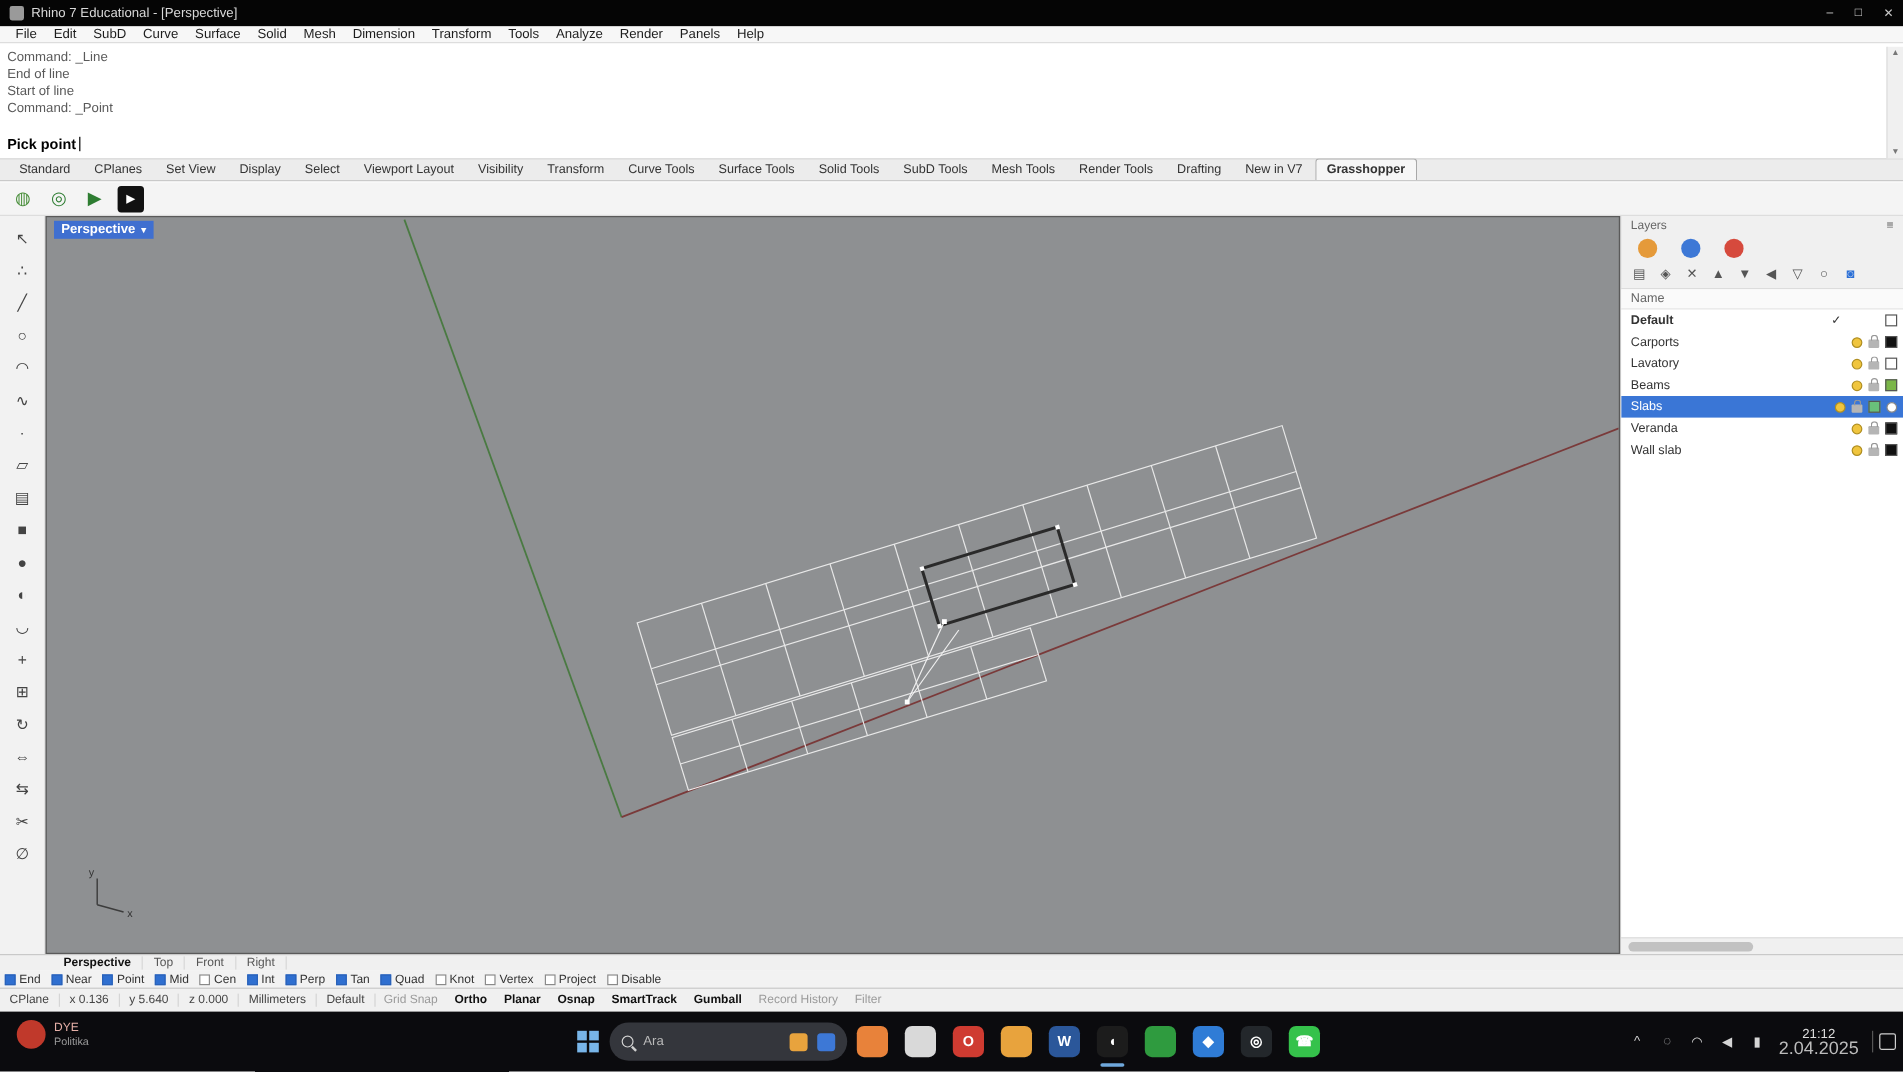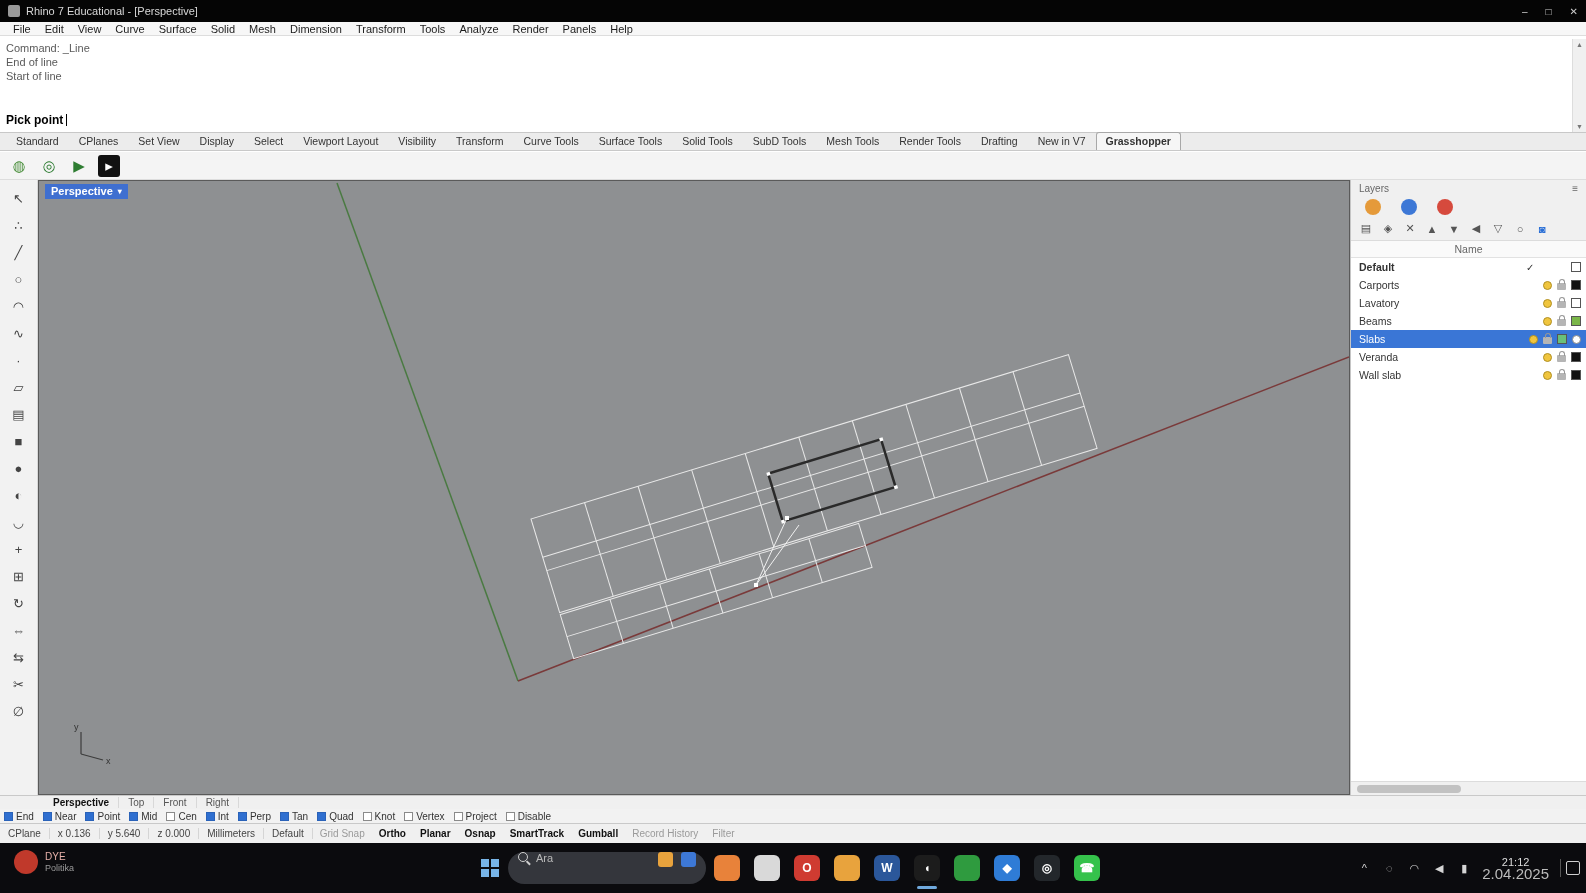--- a/index.html
+++ b/index.html
@@ -44,21 +44,21 @@
   .vp-label { position:absolute; top:3px; left:6px; background:#3f6fd0; color:#fff; font-size:11px; font-weight:bold; padding:1px 6px 2px; display:flex; align-items:center; gap:5px; z-index:2; }
   .vpc { font-size:8px; }
 
   
   .side-panel { position:absolute; right:0; top:0; width:236px; height:100%; background:#f0f0f0; border-left:1px solid #c5c5c5; font-size:10.5px; color:#333; display:flex; flex-direction:column; }
   .panel-head { display:flex; justify-content:space-between; align-items:center; padding:3px 8px 0; font-size:10px; color:#666; }
   .panel-tabs { display:flex; gap:20px; padding:5px 14px 4px; }
   .ptab { width:16px; height:16px; border-radius:50%; }
   .layer-toolbar { display:flex; gap:8px; padding:3px 8px 5px; border-bottom:1px solid #dcdcdc; font-size:11px; align-items:center; }
   .ltool { width:14px; text-align:center; }
-  .layer-header { background:#fafafa; border-bottom:1px solid #e2e2e2; padding:2px 8px; color:#666; display:flex;justify-content:center; }
+  .layer-header { background:#fafafa; border-bottom:1px solid #e2e2e2; padding:2px 8px; color:#666; display:flex; }
   .layer-list { flex:1; background:#fff; overflow:hidden; }
   .layer-row { display:flex; align-items:center; height:18px; padding:0 5px 0 8px; gap:5px; }
   .layer-row.selected { background:#3a76d6; color:#fff; }
   .lname { flex:1; white-space:nowrap; overflow:hidden; }
   .layer-row.current .lname { font-weight:bold; }
   .lcheck { width:12px; font-size:10px; visibility:hidden; }
   .layer-row.current .lcheck { visibility:visible; }
   .bulb { width:9px; height:9px; border-radius:50%; background:#f0c53e; border:1px solid #b08f22; flex:none; }
   .lock { width:9px; height:7px; background:#b5b5b5; border-radius:1px; position:relative; margin-top:3px; flex:none; }
   .lock::before { content:""; position:absolute; top:-4px; left:1.5px; width:4px; height:4px; border:1.5px solid #979797; border-bottom:none; border-radius:3px 3px 0 0; }
@@ -88,21 +88,21 @@
 
   
   .taskbar { position:absolute; top:843px; left:0; right:0; height:50px; background:#0b0b0e; color:#ddd; }
   .widget { position:absolute; left:14px; top:7px; display:flex; align-items:center; gap:7px; }
   .widget-icon { width:24px; height:24px; border-radius:50%; background:#c0392b; }
   .wt1 { display:block; font-size:10px; color:#e6b0a8; line-height:12px; }
   .wt2 { display:block; font-size:9px; color:#9a9a9a; line-height:11px; }
   .start { position:absolute; left:470px; top:0; width:40px; height:100%; display:flex; align-items:center; justify-content:center; }
   .win-logo { display:grid; grid-template-columns:8px 8px; grid-template-rows:8px 8px; gap:1.5px; transform:rotate(0deg); }
   .win-logo i { background:#78b5e8; display:block; }
-  .searchbox { position:absolute; left:508px; top:9px; width:198px; height:32px; background:#34363c; border-radius:16px; display:flex; gap:8px; padding:0 10px; font-size:11px; color:#b9b9b9; }
+  .searchbox { position:absolute; left:508px; top:9px; width:198px; height:32px; background:#34363c; border-radius:16px; display:flex; align-items:center; gap:8px; padding:0 10px; font-size:11px; color:#b9b9b9; }
   .mag { width:10px; height:10px; border:1.5px solid #cfcfcf; border-radius:50%; position:relative; flex:none; }
   .mag::after { content:""; position:absolute; width:5px; height:1.5px; background:#cfcfcf; transform:rotate(45deg); right:-4px; bottom:-2px; }
   .sh { width:15px; height:15px; border-radius:3px; flex:none; }
   .sh1 { margin-left:auto; background:#e8a33d; }
   .sh2 { background:#3d78d6; }
   .apps { position:absolute; left:714px; top:0; height:100%; display:flex; align-items:center; gap:14px; }
   .app { width:26px; height:26px; border-radius:6px; display:flex; align-items:center; justify-content:center; position:relative; }
   .app-glyph { font-size:12px; font-weight:bold; line-height:1; }
   .app.active::after { content:""; position:absolute; bottom:-8px; left:3px; right:3px; height:3px; background:#6fa8dc; border-radius:2px; }
   .tray { position:absolute; right:6px; top:0; height:100%; display:flex; align-items:center; gap:11px; }
@@ -125,40 +125,41 @@
       <span>–</span>
       <span>□</span>
       <span>✕</span>
     </div>
   </div>
 
   <div class="menubar">
 
   <span class="menu-item">File</span>
       <span class="menu-item">Edit</span>
-      <span class="menu-item">View</span>
+      <span class="menu-item">SubD</span>
       <span class="menu-item">Curve</span>
       <span class="menu-item">Surface</span>
       <span class="menu-item">Solid</span>
       <span class="menu-item">Mesh</span>
       <span class="menu-item">Dimension</span>
       <span class="menu-item">Transform</span>
       <span class="menu-item">Tools</span>
       <span class="menu-item">Analyze</span>
       <span class="menu-item">Render</span>
       <span class="menu-item">Panels</span>
       <span class="menu-item">Help</span>
     </div>
 
   <div class="command-area">
     <div class="history">
 
     <div class="cmd-line">Command: _Line</div>
         <div class="cmd-line">End of line</div>
         <div class="cmd-line">Start of line</div>
+        <div class="cmd-line">Command: _Point</div>
       </div>
     <div class="prompt-row">
       <span class="prompt">Pick point</span>
       <span class="caret"></span>
     </div>
     <div class="cmd-scrollbar">
       <span>▲</span>
       <span>▼</span>
     </div>
   </div>

